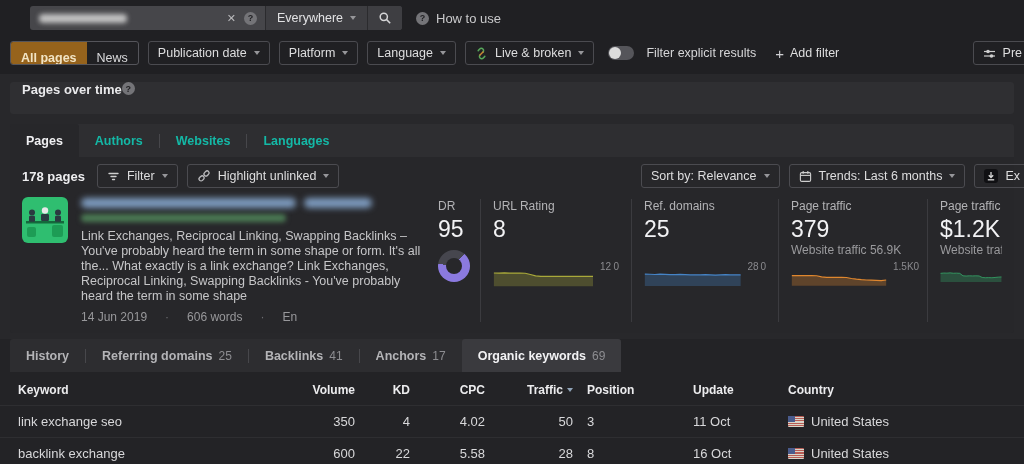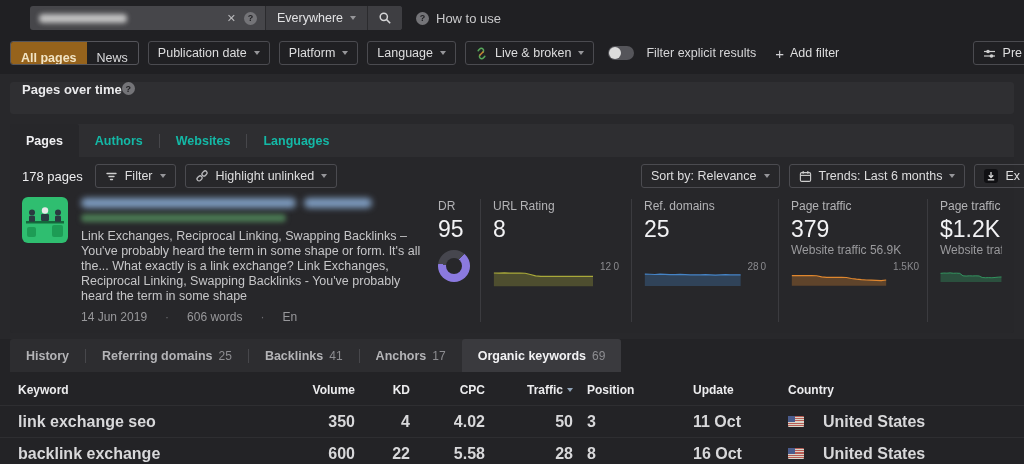--- a/index.html
+++ b/index.html
@@ -43,21 +43,21 @@
   .stitle{font-size:13px;font-weight:bold;color:#eaeaec;}
   
   .tabstrip{margin:10px 10px 0;background:#2e2e31;border-radius:3px 3px 0 0;display:flex;align-items:center;height:33px;}
   .mtab{padding:0 16px;height:100%;display:flex;align-items:center;font-size:12.5px;
         font-weight:bold;color:#14b8a6;cursor:pointer;}
   .mtab.active{background:#27272a;color:#f0f0f2;border-radius:3px 3px 0 0;}
   .tsep{width:1px;height:14px;background:#47474b;}
   
   .card{margin:0 10px;background:#27272a;border-radius:0 0 3px 3px;padding:7px 12px 9px;}
   .toolbar{display:flex;align-items:center;gap:9px;height:24px;}
-  .count{font-size:13px;font-weight:normal;color:#ededef;margin-right:3px;}
+  .count{font-size:13px;font-weight:bold;color:#ededef;margin-right:3px;}
   .tb-right{margin-left:auto;display:flex;gap:9px;}
   .export-btn{margin-right:-28px;}
   .result{display:flex;margin-top:9px;}
   .rleft{width:412px;display:flex;gap:13px;flex-shrink:0;}
   .thumb{width:46px;height:46px;flex-shrink:0;cursor:pointer;}
   .rtext{flex:1;min-width:0;}
   .title-blur{display:flex;gap:8px;margin-top:1px;cursor:pointer;}
   .tb-seg{height:10px;background:#7e9cc0;border-radius:5px;filter:blur(3px);}
   .url-blur{width:205px;height:8px;background:#4b7a54;border-radius:4px;filter:blur(2.5px);margin-top:6px;}
   .desc{margin-top:7px;font-size:12.5px;line-height:15px;color:#c6c6c8;}
@@ -83,30 +83,30 @@
   
   .bottom{margin-top:6px;background:#232326;height:132px;}
   .btabs{display:inline-flex;align-items:center;height:33px;background:#2d2d30;
          border-radius:3px 3px 0 0;margin-left:10px;vertical-align:top;}
   .btab{display:flex;gap:6px;align-items:center;padding:0 16px;height:100%;
         font-size:12.5px;font-weight:bold;color:#b4b4b7;cursor:pointer;white-space:nowrap;}
   .btab .cnt{font-weight:normal;color:#8d8d91;font-size:12px;}
   .btab.active{background:#3a3a3e;color:#f2f2f4;border-radius:3px 3px 0 0;}
   .bsep{width:1px;height:14px;background:#47474b;}
   .trow{display:grid;grid-template-columns:262px 75px 55px 75px 88px 110px 105px 1fr;
-        align-items:center;height:31px;padding-left:18px;font-size:16px;color:#d8d8da;
-        border-top:1px solid #2e2e31;font-weight:bold;}
+        align-items:center;height:31px;padding-left:18px;font-size:13px;color:#d8d8da;
+        border-top:1px solid #2e2e31;}
   .thead{height:30px;font-weight:bold;color:#ececee;font-size:12px;border-top:none;margin-top:3px;}
   .c-r{text-align:right;}
   .c-traf-h{display:flex;align-items:center;justify-content:flex-end;gap:4px;}
   .scaret{display:inline-block;width:0;height:0;border-left:3.5px solid transparent;
           border-right:3.5px solid transparent;border-top:4.5px solid #8fa3b8;}
   .c-pos{padding-left:14px;}
   .c-upd{padding-left:10px;}
-  .c-country{display:flex;align-items:center;gap:19px;}
+  .c-country{display:flex;align-items:center;gap:7px;}
   .flag{width:16px;height:11px;border-radius:1px;position:relative;flex-shrink:0;
         background:repeating-linear-gradient(to bottom,#b85c54 0 1.1px,#d8d4c8 1.1px 2.2px);}
   .flag::after{content:"";position:absolute;top:0;left:0;width:7px;height:6px;background:#4a5b8c;}
 </style>
 </head>
 <body>
 
 <div>
 
   <header class="topbar">

